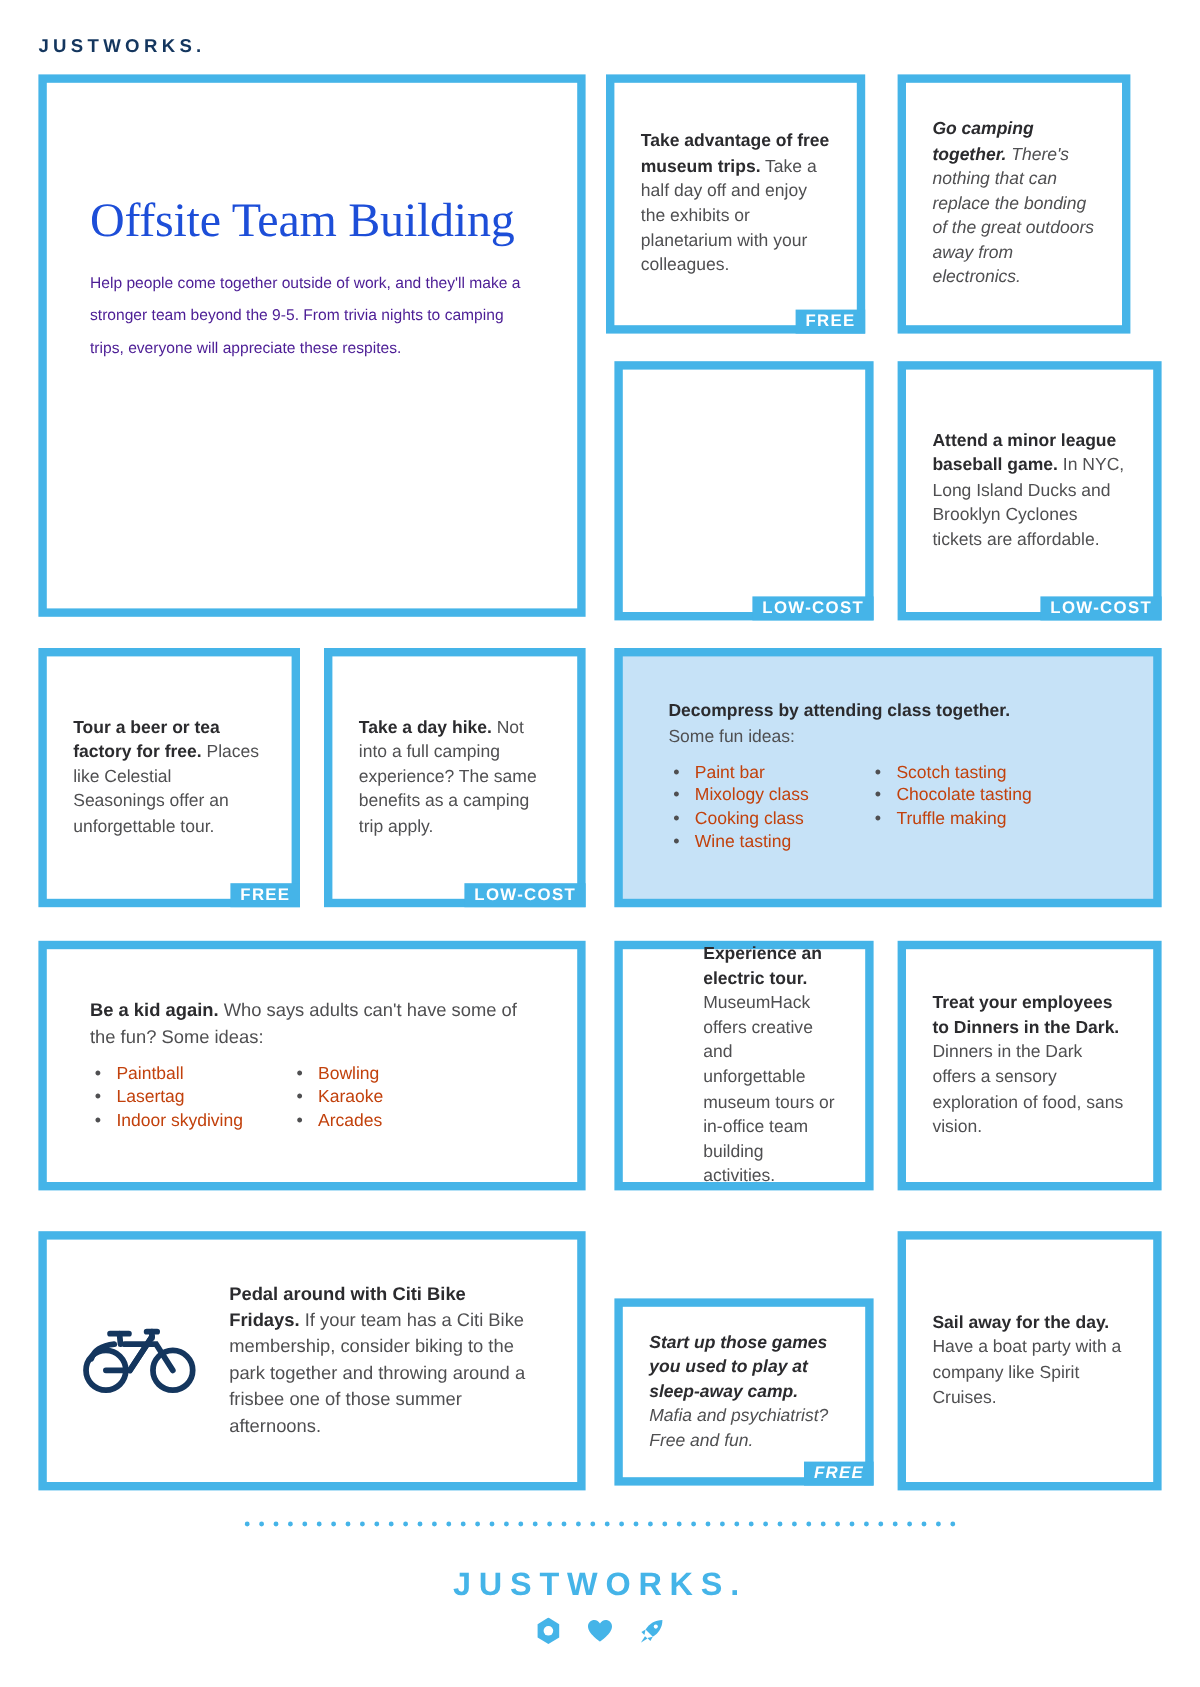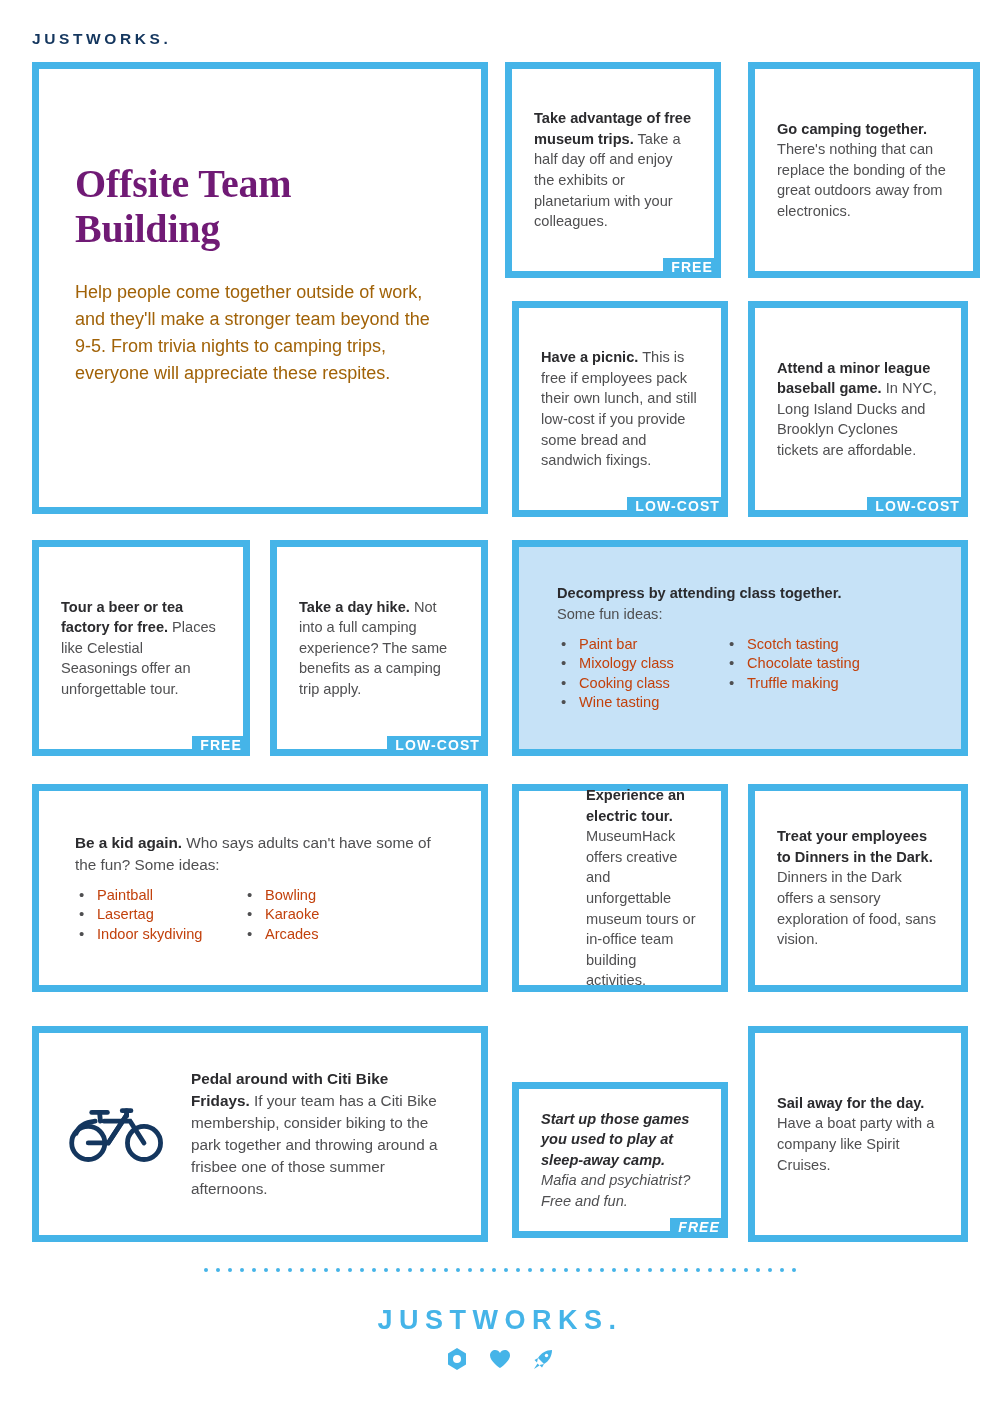--- a/index.html
+++ b/index.html
@@ -36,26 +36,26 @@
 
   .card-text {
     font-size: 14.6px; line-height: 20.6px; color: #4F4F51;
   }
   .card-text b { color: #2B2B2E; font-weight: bold; }
   .card-text.big { font-size: 15.3px; line-height: 22px; }
 
   
   .hero-title {
     font-family: "Liberation Serif", serif;
-    font-weight: bold; font-size: 40px; line-height: 45px;
-    color: #701a75; letter-spacing: -0.2px;
+    font-weight: normal; font-size: 40px; line-height: 45px;
+    color: #1d4ed8; letter-spacing: -0.2px;
   }
   .hero-body {
-    margin-top: 28px;
-    font-size: 18px; line-height: 27px; color: #a16207;
+    margin-top: 16px;
+    font-size: 13px; line-height: 27px; color: #4c1d95;
   }
 
   
   .badge {
     position: absolute; right: -7px; bottom: -7px;
     background: #45B4E8; color: #ffffff;
     font-size: 14px; font-weight: bold; letter-spacing: 1.1px;
     padding: 3px 8px 4px 8px;
     line-height: 13px;
   }
@@ -118,34 +118,29 @@
 
   <div class="card" style="left:505px; top:62px; width:216px; height:216px;">
     <div class="card-inner pad-sm">
       <p class="card-text">
         <b>Take advantage of free museum trips.</b><span> Take a half day off and enjoy the exhibits or planetarium with your colleagues.</span>
       </p>
     </div>
     <div class="badge">FREE</div>
   </div>
 
-  <div class="card" style="left:748px; top:62px; width:232px; height:216px;">
+  <div class="card" style="left:748px; top:62px; width:194px; height:216px;font-style:italic;">
     <div class="card-inner pad-sm">
       <p class="card-text">
         <b>Go camping together.</b><span> There's nothing that can replace the bonding of the great outdoors away from electronics.</span>
       </p>
     </div>
   </div>
 
   <div class="card" style="left:512px; top:301px; width:216px; height:216px;">
-    <div class="card-inner pad-sm">
-      <p class="card-text">
-        <b>Have a picnic.</b><span> This is free if employees pack their own lunch, and still low-cost if you provide some bread and sandwich fixings.</span>
-      </p>
-    </div>
     <div class="badge">LOW-COST</div>
   </div>
 
   <div class="card" style="left:748px; top:301px; width:220px; height:216px;">
     <div class="card-inner pad-sm">
       <p class="card-text">
         <b>Attend a minor league baseball game.</b><span> In NYC, Long Island Ducks and Brooklyn Cyclones tickets are affordable.</span>
       </p>
     </div>
     <div class="badge">LOW-COST</div>

